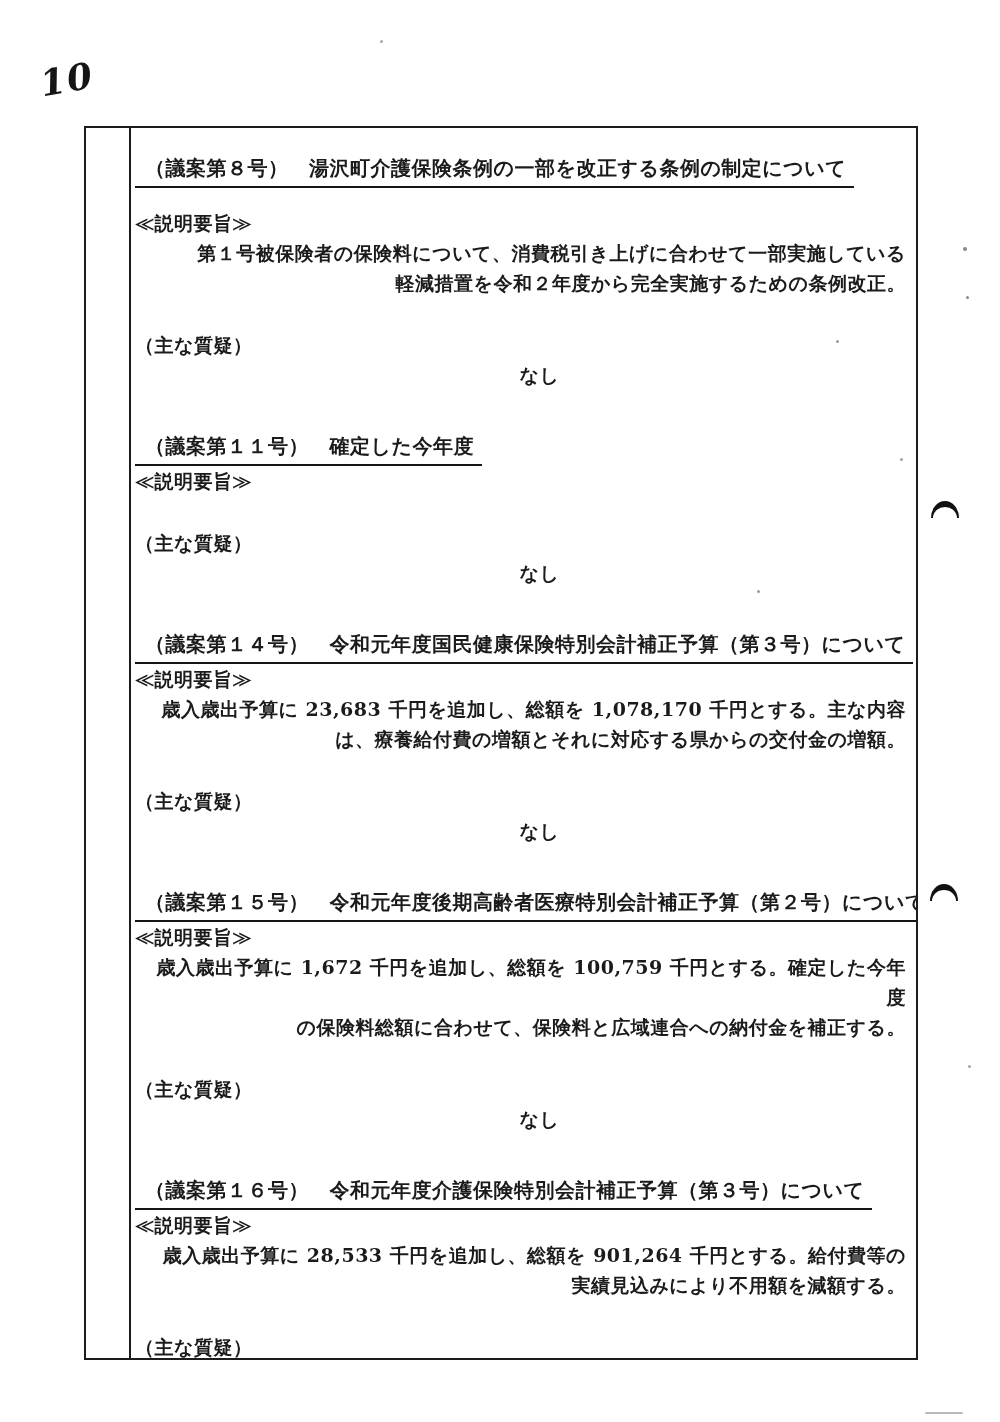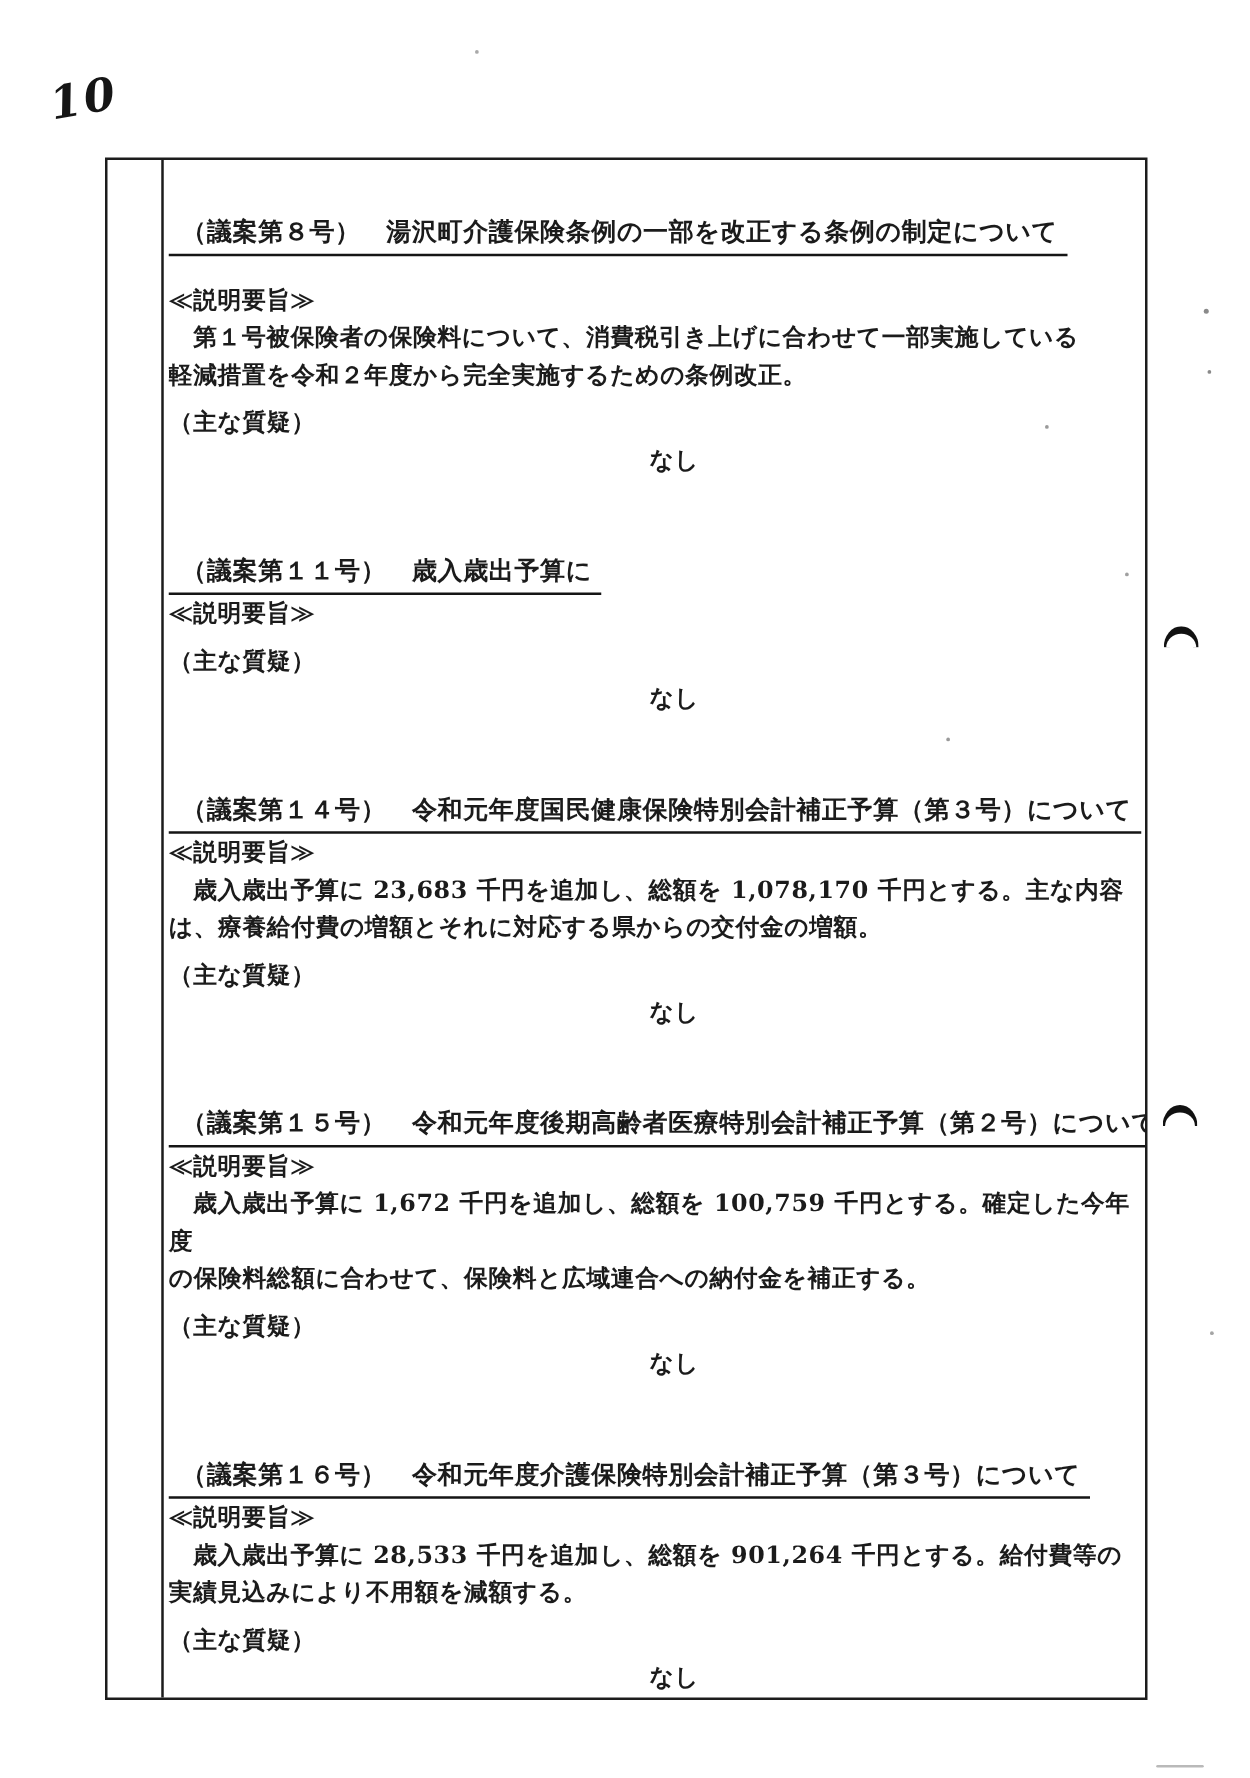--- a/index.html
+++ b/index.html
@@ -65,32 +65,31 @@
     font-size: 20px;
     line-height: 32px;
     font-weight: bold;
     letter-spacing: 0.5px;
     white-space: nowrap;
   }
   .title-row .u {
     display: inline-block;
     border-bottom: 2px solid #151515;
     padding: 0 8px 2px 10px;
-    margin-top: 17px;
   }
   .bill.gap-after-title .title-row { margin-bottom: 20px; }
 
   .line {
     font-size: 19px;
     line-height: 30px;
     letter-spacing: 0.5px;
     font-weight: bold;
   }
-  .summary { white-space: pre-line; }
-  .qlabel { margin-top: 8px; }
+  .summary { white-space: pre-line; text-align: right; }
+  .qlabel { margin-top: 32px; }
   .answer { padding-left: 38px; text-align: center; }
 
   
   .arc {
     position: absolute;
     width: 28px;
     height: 17px;
     box-sizing: border-box;
     border: 2px solid #111111;
     border-top-width: 6px;
@@ -137,21 +136,21 @@
       </div>
       <div class="line label">≪説明要旨≫</div>
       <div class="line summary">　第１号被保険者の保険料について、消費税引き上げに合わせて一部実施している
 軽減措置を令和２年度から完全実施するための条例改正。</div>
       <div class="line qlabel">（主な質疑）</div>
       <div class="line answer">なし</div>
     </section>
 
     <section class="bill">
       <div class="title-row">
-        <span class="u">（議案第１１号）　歳入歳出予算に</span>
+        <span class="u">（議案第１１号）　確定した今年度</span>
       </div>
       <div class="line label">≪説明要旨≫</div>
       <div class="line qlabel">（主な質疑）</div>
       <div class="line answer">なし</div>
     </section>
 
     <section class="bill">
       <div class="title-row">
         <span class="u">（議案第１４号）　令和元年度国民健康保険特別会計補正予算（第３号）について</span>
       </div>

